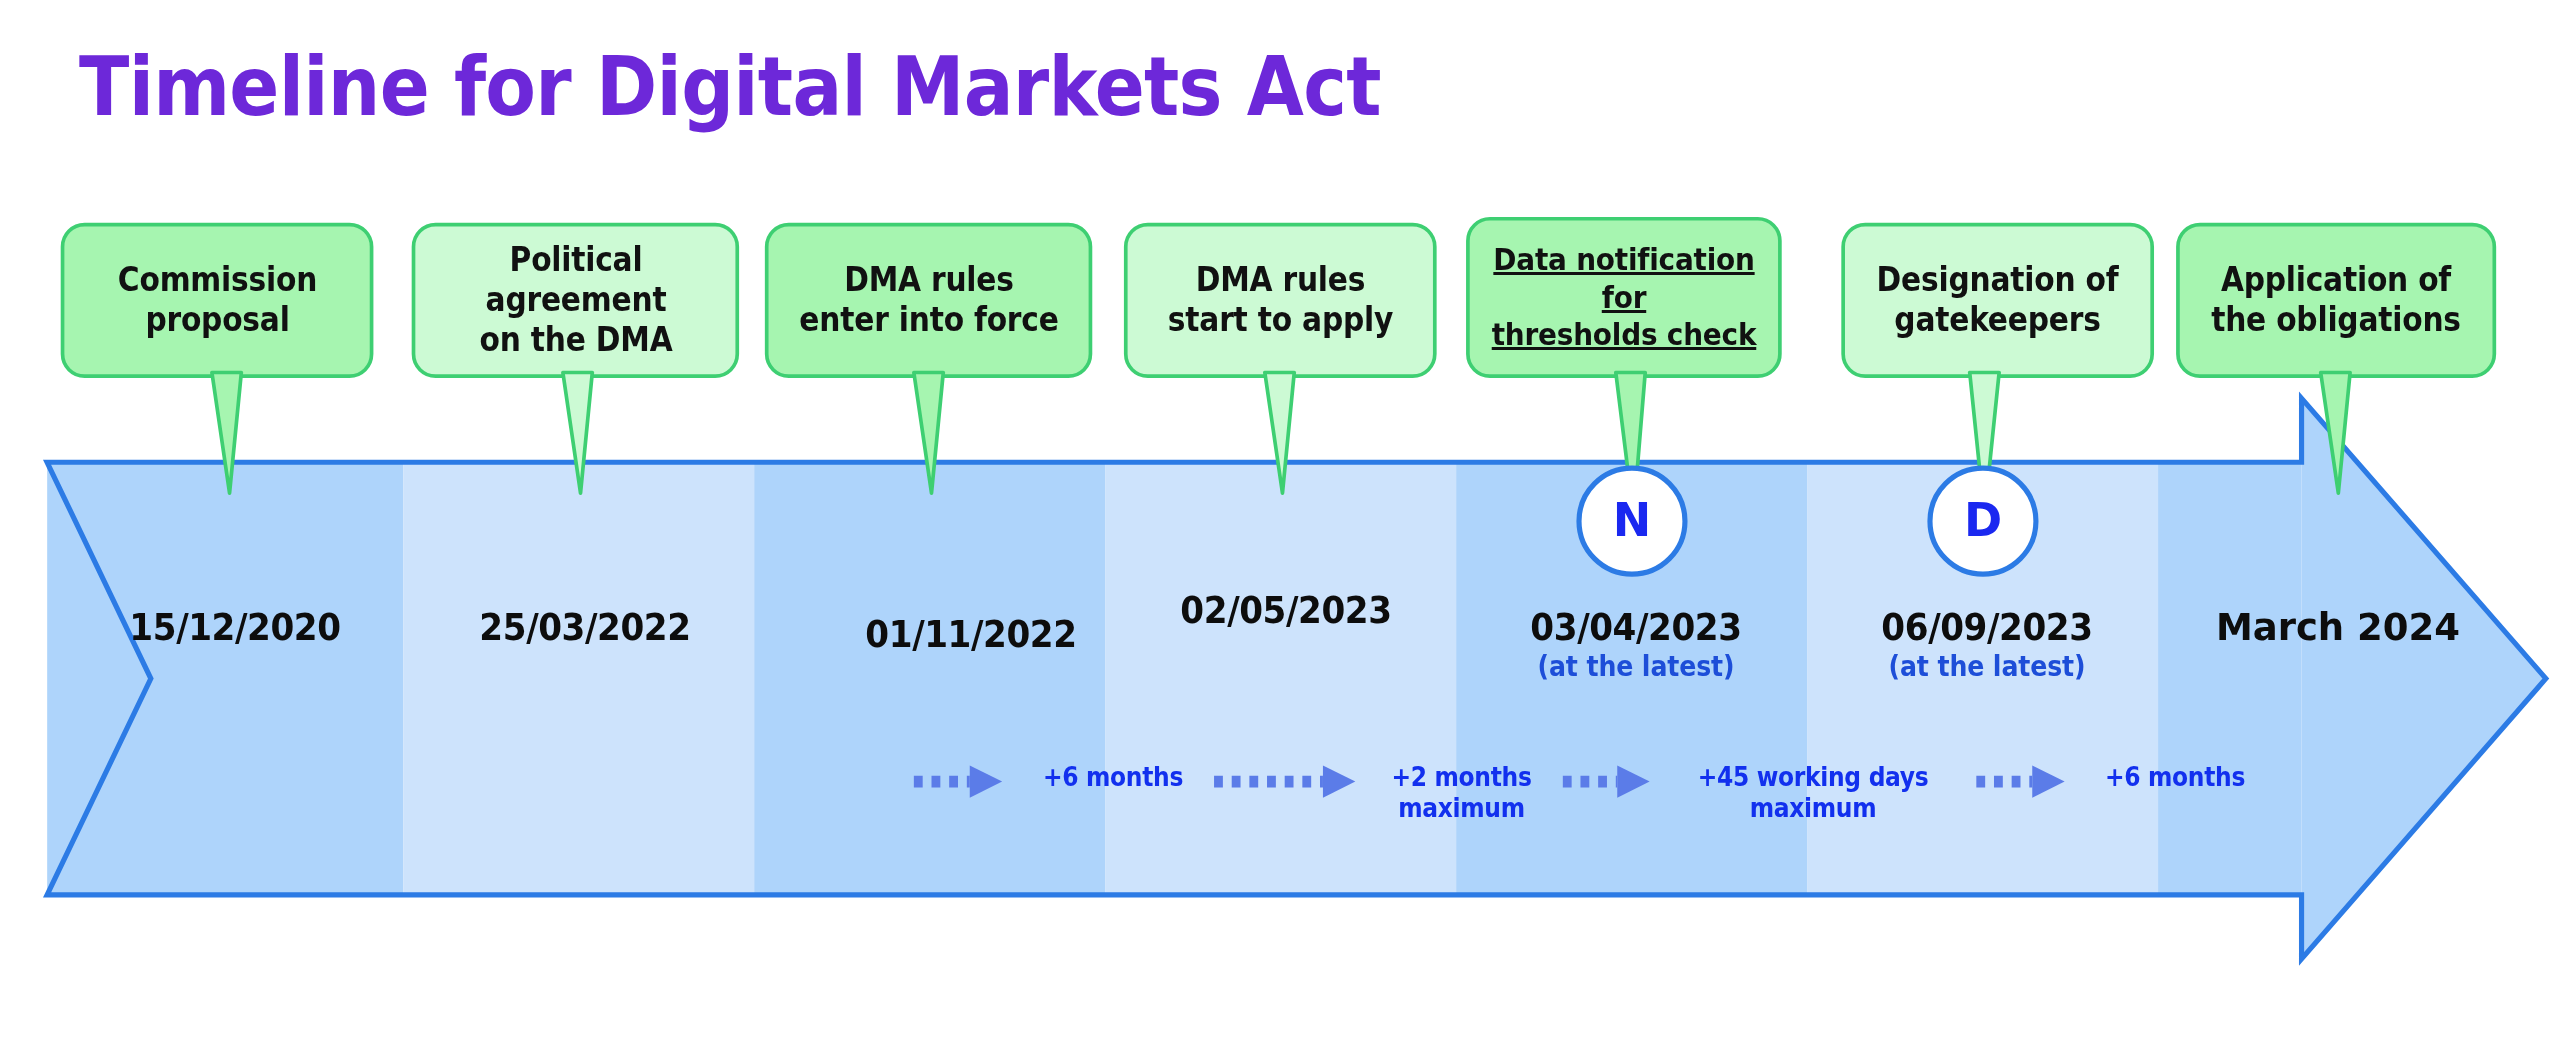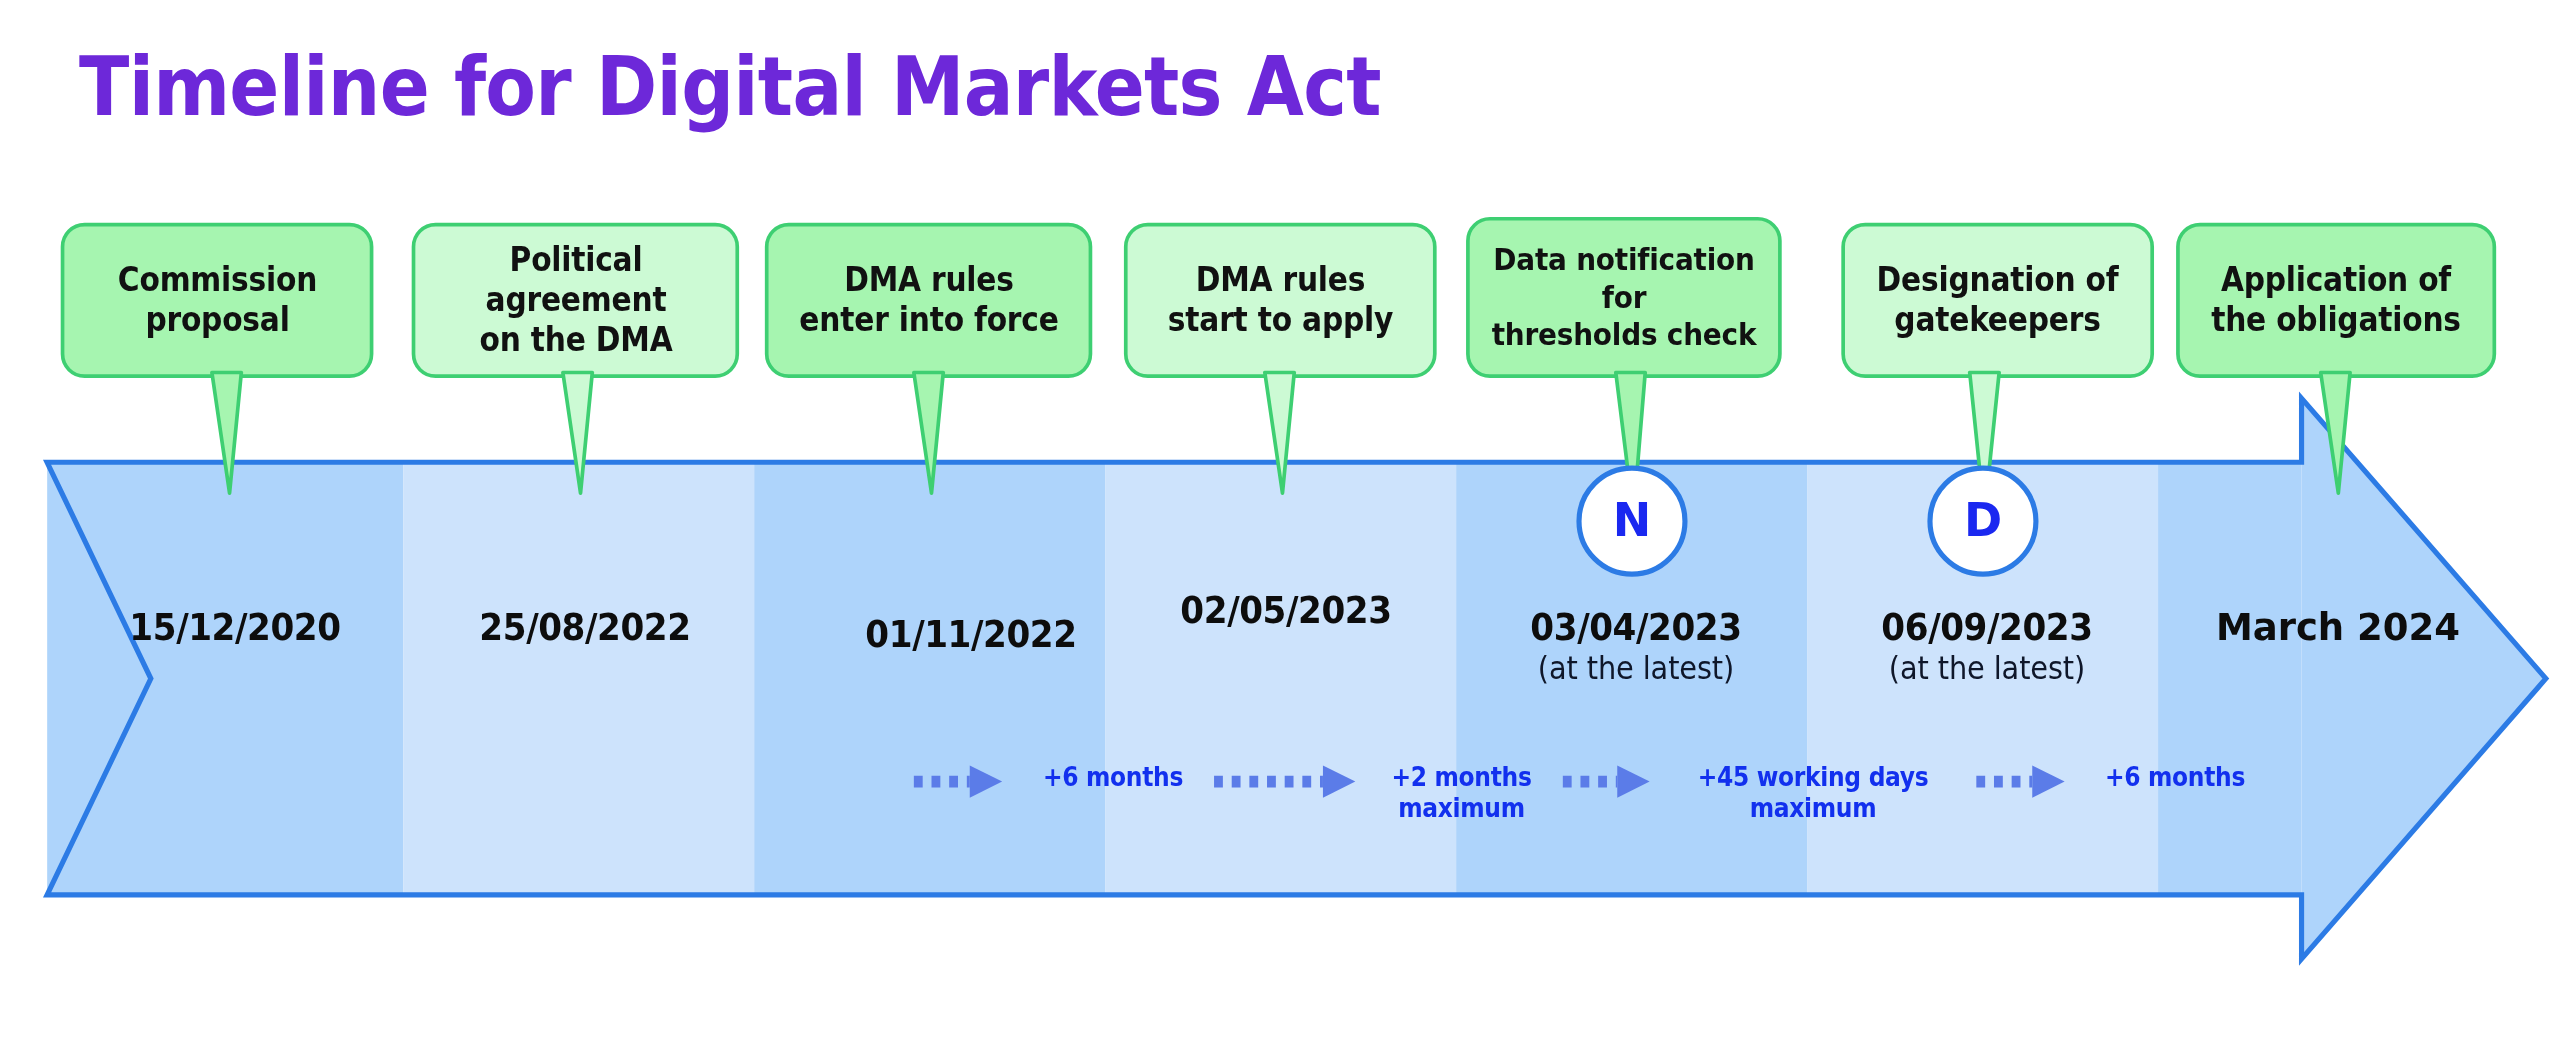--- a/index.html
+++ b/index.html
@@ -69,23 +69,23 @@
     letter-spacing: -0.4px;
     white-space: nowrap;
   }
   .date-label.wide {
     font-family: "DejaVu Sans", "Liberation Sans", sans-serif;
     letter-spacing: 0px;
     font-size: 37px;
   }
   .date-sub {
     display: block;
-    font-size: 32px;
-    font-weight: 400;
-    color: #0f172a;
+    font-size: 28px;
+    font-weight: 700;
+    color: #1d4ed8;
     letter-spacing: -0.1px;
     margin-top: 4.4px;
   }
 
   
   .node-letter {
     position: absolute;
     text-align: center;
     color: #1a28f0;
     font-size: 46px;
@@ -196,35 +196,35 @@
 </svg>
 
 <div class="callout" style="left:63px;  top:224px; width:309px; height:152px;">Commission
 proposal</div>
 <div class="callout" style="left:414px; top:224px; width:324px; height:152px;">Political agreement
 on the DMA</div>
 <div class="callout" style="left:767px;top:224px; width:324px; height:152px;">DMA rules
 enter into force</div>
 <div class="callout" style="left:1126px;top:224px; width:309px; height:152px;">DMA rules
 start to apply</div>
-<div class="callout" style="left:1468px;top:219px; width:312px; height:157px; font-size:31px;">Data notification for
+<div class="callout" style="left:1468px;top:219px; width:312px; height:157px; font-size:31px;text-decoration:underline;">Data notification for
 thresholds check</div>
 <div class="callout" style="left:1843px;top:224px; width:309px; height:152px;">Designation of
 gatekeepers</div>
 <div class="callout" style="left:2178px;top:224px; width:316px; height:152px;">Application of
 the obligations</div>
 
 <div class="node-letter" style="left:1595px; top:497px; width:74px;">N</div>
 <div class="node-letter" style="left:1946px; top:497px; width:74px;">D</div>
 
 <div class="date-label" style="left:66px; top:607px; width:338px;">
   <span>15/12/2020</span>
 </div>
 <div class="date-label" style="left:412px; top:607px; width:346px;">
-  <span>25/08/2022</span>
+  <span>25/03/2022</span>
 </div>
 <div class="date-label" style="left:798px; top:607px; width:346px;margin-top:7px;">
   <span>01/11/2022</span>
 </div>
 <div class="date-label" style="left:1113px; top:580px; width:346px;margin-top:10px;">
   <span>02/05/2023</span>
 </div>
 <div class="date-label" style="left:1463px; top:607px; width:346px;">
   <span>03/04/2023</span>
   <span class="date-sub">(at the latest)</span>

